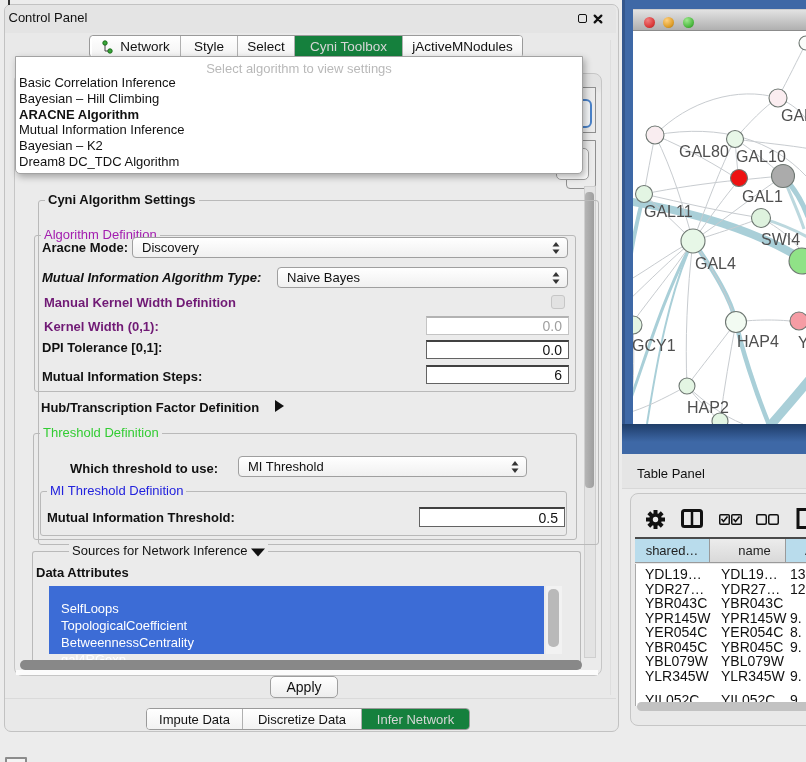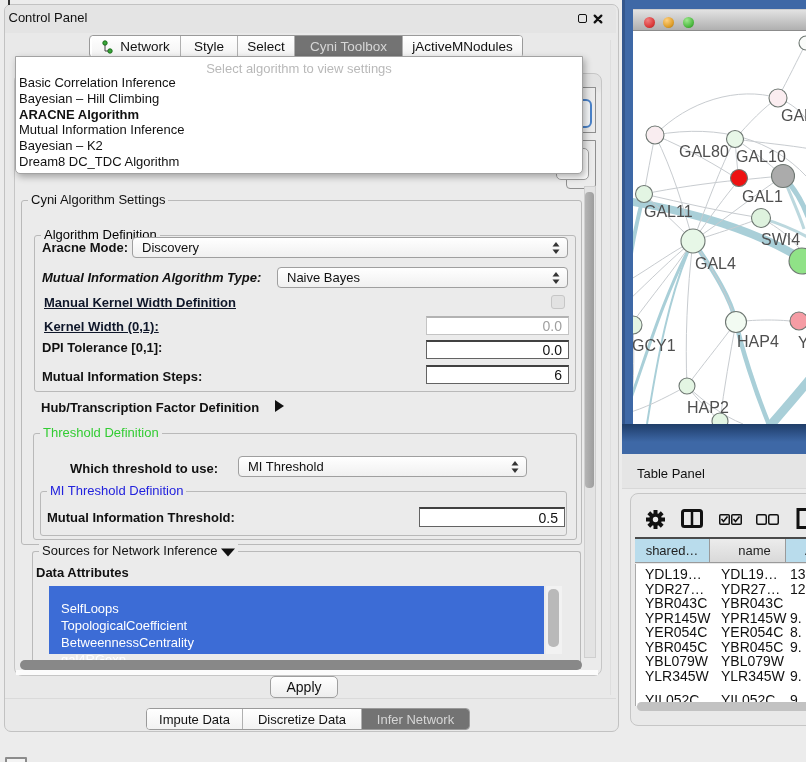--- a/index.html
+++ b/index.html
@@ -5,28 +5,28 @@
 body{width:806px;height:762px;background:#ececec;font-family:"Liberation Sans",sans-serif;position:relative;overflow:hidden;}
 .abs{position:absolute;}
 
 #cpwin{left:4px;top:4px;width:613px;height:726px;background:#e9e9e9;border:1px solid #c2c2c2;border-radius:7px;}
 #cptitle{left:8.5px;top:10px;font-size:13px;color:#111;}
 #floatbtn{left:578px;top:14px;width:7px;height:7px;border:1.8px solid #111;border-radius:2px;}
 
 .seg{display:flex;height:21px;background:#fff;border:1px solid #9a9a9a;border-radius:4px;overflow:hidden;font-size:13px;color:#111;justify-content:flex-end;}
 .seg .it{display:flex;align-items:center;justify-content:center;border-right:1px solid #b0b0b0;background:linear-gradient(#ffffff,#f2f2f2);}
 .seg .it:last-child{border-right:none;}
-.seg .sel{background:#737373;color:#d6d6d6;}
+.seg .sel{background:#15803d;color:#d6d6d6;}
 
 #content{left:14px;top:73px;width:586px;height:601px;background:linear-gradient(#e2e2e2 0px,#e2e2e2 12px,#ebebeb 20px);border:1px solid #c6c6c6;border-radius:8px;}
 
 .fs{position:absolute;border:1px solid #b9b9b9;border-radius:3px;}
 .fslab{position:absolute;top:-9px;left:6px;background:#ebebeb;padding:0 3px;font-size:13px;}
 .lbl{position:absolute;font-size:13px;font-weight:bold;color:#111;white-space:nowrap;}
-.glbl{color:#0f172a;text-decoration:underline;}
+.glbl{color:#701a75;}
 .combo{position:absolute;background:linear-gradient(#ffffff,#f0f0f0);border:1px solid #9f9f9f;border-radius:4px;font-size:13px;color:#111;display:flex;align-items:center;padding-left:9px;box-sizing:border-box;}
 .stepper{position:absolute;right:7px;top:50%;transform:translateY(-50%);width:8px;height:12px;}
 .tf{position:absolute;background:#fff;border:1px solid #636363;border-top:2px solid #414141;font-size:14px;color:#111;text-align:right;padding-right:6px;box-sizing:border-box;display:flex;align-items:center;justify-content:flex-end;}
 .tfg{border:1px solid #c4c4c4 !important;border-top:2px solid #b2b2b2 !important;color:#a0a0a0;}
 
 #popup{left:15px;top:56px;width:566px;height:116px;background:#fff;border:1px solid #a2a2a2;border-radius:0 0 5px 5px;box-shadow:2px 3px 7px rgba(0,0,0,0.3);font-size:13px;color:#111;}
 #popup .hint{color:#b9b9b9;text-align:center;height:14px;padding-top:4px;}
 #popup .pi{height:15.8px;line-height:15.8px;padding-left:3px;white-space:nowrap;}
 
 #applybtn{left:270px;top:676px;width:66px;height:20px;background:linear-gradient(#ffffff,#ededed);border:1px solid #9f9f9f;border-radius:5px;font-size:14px;color:#111;display:flex;align-items:center;justify-content:center;}
@@ -77,26 +77,26 @@
 <div class="abs" id="content"></div>
 
 <div class="abs" style="left:566px;top:87px;width:28px;height:44px;border:1px solid #8f8f8f;background:#ebebeb;"></div>
 <div class="abs" style="left:560px;top:99px;width:28px;height:25px;border:2px solid #4a82c8;border-radius:6px;background:#f4f6f8;"></div>
 <div class="abs" style="left:566px;top:140px;width:28px;height:47px;border:1px solid #8f8f8f;border-radius:0 0 4px 4px;background:#ebebeb;"></div>
 <div class="abs" style="left:556px;top:148px;width:31px;height:30px;border:1px solid #9f9f9f;border-radius:5px;background:#fdfdfd;"></div>
 
 <div class="abs" style="left:584px;top:186px;width:10px;height:470px;background:#e3e3e3;border:1px solid #cfcfcf;"></div>
 <div class="abs" style="left:585px;top:192px;width:9px;height:296px;background:linear-gradient(90deg,#b5b5b5,#9e9e9e);border-radius:4px;"></div>
 
-<div class="fs" style="left:21px;top:200px;width:559px;height:343px;">
+<div class="fs" style="left:38px;top:200px;width:559px;height:343px;font-weight:bold;">
   <div class="fslab" style="background:#ebebeb;color:#111;">Cyni Algorithm Settings</div>
 </div>
 
 <div class="fs" style="left:34px;top:235px;width:540px;height:155px;">
-  <div class="fslab" style="color:#000000;">Algorithm Definition</div>
+  <div class="fslab" style="color:#a21caf;">Algorithm Definition</div>
 </div>
 <div class="lbl" style="left:42px;top:240px;">Aracne Mode:</div>
 <div class="combo" style="left:132px;top:237px;width:436px;height:21px;">Discovery<svg class="stepper" viewBox="0 0 8 12">
       <path d="M4 0 L7.5 4.5 H0.5 Z" fill="#333"></path>
       <path d="M4 12 L7.5 7.5 H0.5 Z" fill="#333"></path>
     </svg></div>
 <div class="lbl" style="left:42px;top:270px;font-style:italic;">Mutual Information Algorithm Type:</div>
 <div class="combo" style="left:277px;top:267px;width:291px;height:21px;">Naive Bayes<svg class="stepper" viewBox="0 0 8 12">
       <path d="M4 0 L7.5 4.5 H0.5 Z" fill="#333"></path>
       <path d="M4 12 L7.5 7.5 H0.5 Z" fill="#333"></path>
@@ -122,21 +122,21 @@
       <path d="M4 0 L7.5 4.5 H0.5 Z" fill="#333"></path>
       <path d="M4 12 L7.5 7.5 H0.5 Z" fill="#333"></path>
     </svg></div>
 <div class="fs" style="left:40px;top:491px;width:525px;height:43px;">
   <div class="fslab" style="color:#2222dd;">MI Threshold Definition</div>
 </div>
 <div class="lbl" style="left:47px;top:510px;">Mutual Information Threshold:</div>
 <div class="tf" style="left:419px;top:507px;width:146px;height:20px;">0.5</div>
 
 <div class="fs" style="left:32px;top:551px;width:547px;height:117px;border-bottom:none;border-radius:3px 3px 0 0;">
-  <div class="fslab" style="color:#111;font-weight:normal;">Sources for Network Inference <svg width="14" height="9" viewBox="0 0 14 9" style="vertical-align:-2px;">
+  <div class="fslab" style="color:#111;font-weight:normal;margin-left:30px;">Sources for Network Inference <svg width="14" height="9" viewBox="0 0 14 9" style="vertical-align:-2px;">
         <path d="M0 0.5 L14 0.5 L7 8.5 Z" fill="#111"></path>
       </svg></div>
 </div>
 <div class="lbl" style="left:36px;top:565px;">Data Attributes</div>
 <div class="abs" style="left:49px;top:586px;width:495px;height:68px;background:#3c6cd6;color:#fff;font-size:13px;">
   <div style="padding:14px 0 0 12px;line-height:17px;">SelfLoops<br>TopologicalCoefficient<br>BetweennessCentrality<br>gal4RGexp</div>
 </div>
 <div class="abs" style="left:546px;top:586px;width:16px;height:68px;background:#f2f2f2;"></div>
 <div class="abs" style="left:548px;top:589px;width:11px;height:58px;background:#b9b9b9;border-radius:5px;"></div>
 <div class="abs" style="left:20px;top:659.5px;width:562px;height:10px;background:#888888;border-radius:5px;"></div>

